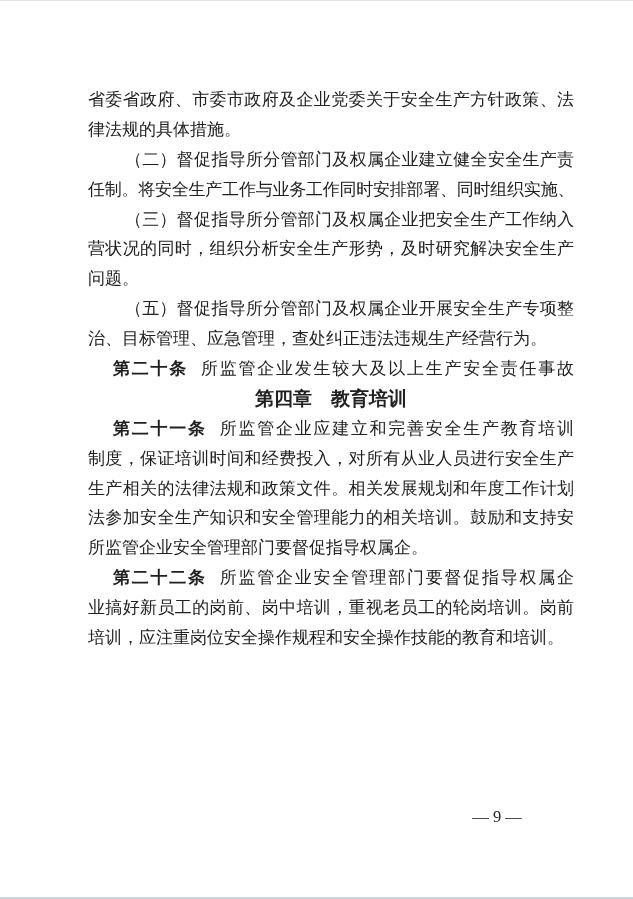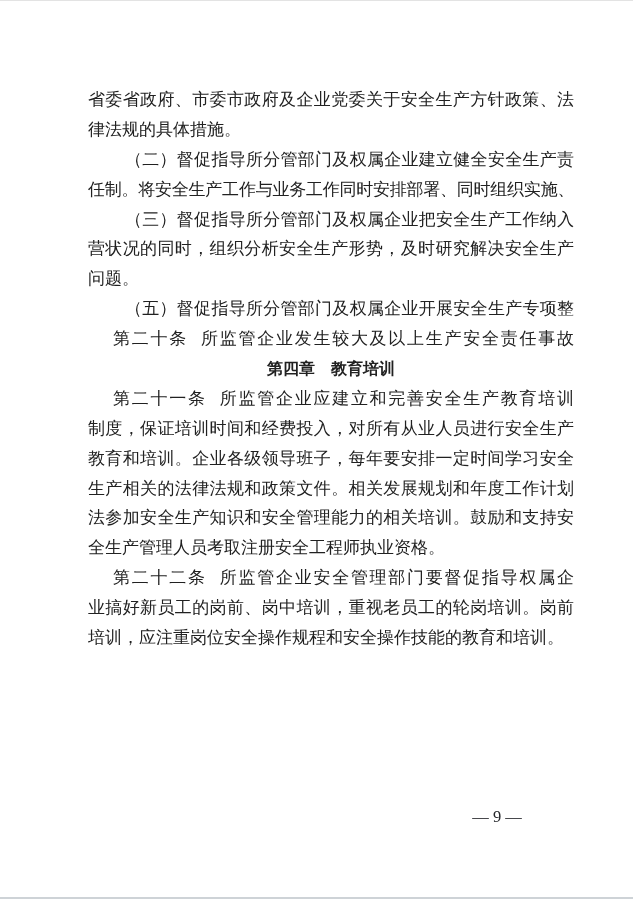--- a/index.html
+++ b/index.html
@@ -42,27 +42,27 @@
     overflow: hidden;
     text-align: justify;
     text-justify: inter-character;
   }
   .fill { text-align-last: justify; }
   .last { text-align-last: left; }
   .indent { padding-left: 37px; }
   .indent-art { padding-left: 25px; }
   .tight { letter-spacing: -0.4px; }
   .lead {
-    font-weight: 400;
+    font-weight: 700;
     margin-right: 13px;
   }
   .chapter-heading {
     height: 29.9px;
     line-height: 29.9px;
-    font-size: 16px;
+    font-size: 19px;
     font-weight: 700;
     text-align: center;
     text-align-last: center;
     white-space: nowrap;
   }
   .page-number {
     position: absolute;
     left: 451px;
     top: 806px;
     width: 92px;
@@ -85,35 +85,35 @@
 
     <div class="doc-line fill indent">（二）督促指导所分管部门及权属企业建立健全安全生产责</div>
     <div class="doc-line fill tight">任制。将安全生产工作与业务工作同时安排部署、同时组织实施、</div>
 
     <div class="doc-line fill indent">（三）督促指导所分管部门及权属企业把安全生产工作纳入</div>
 
     <div class="doc-line fill">营状况的同时，组织分析安全生产形势，及时研究解决安全生产</div>
     <div class="doc-line last">问题。</div>
 
     <div class="doc-line fill indent">（五）督促指导所分管部门及权属企业开展安全生产专项整</div>
+    <div class="doc-line last">治、目标管理、应急管理，查处纠正违法违规生产经营行为。</div>
 
     <div class="doc-line fill indent-art">
       <span class="lead">第二十条</span><span>所监管企业发生较大及以上生产安全责任事故</span>
     </div>
 
     <div class="chapter-heading">第四章　教育培训</div>
 
     <div class="doc-line fill indent-art">
       <span class="lead">第二十一条</span><span>所监管企业应建立和完善安全生产教育培训</span>
     </div>
     <div class="doc-line fill">制度，保证培训时间和经费投入，对所有从业人员进行安全生产</div>
-    <div class="doc-line fill">教育和培训。企业各级领导班子，每年要安排一定时间学习安全</div>
     <div class="doc-line fill">生产相关的法律法规和政策文件。相关发展规划和年度工作计划</div>
     <div class="doc-line fill">法参加安全生产知识和安全管理能力的相关培训。鼓励和支持安</div>
-    <div class="doc-line last">全生产管理人员考取注册安全工程师执业资格。</div>
+    <div class="doc-line last">所监管企业安全管理部门要督促指导权属企。</div>
 
     <div class="doc-line fill indent-art">
       <span class="lead">第二十二条</span><span>所监管企业安全管理部门要督促指导权属企</span>
     </div>
     <div class="doc-line fill">业搞好新员工的岗前、岗中培训，重视老员工的轮岗培训。岗前</div>
     <div class="doc-line last">培训，应注重岗位安全操作规程和安全操作技能的教育和培训。</div>
 
   </div>
 
   <div class="page-number">— 9 —</div>

